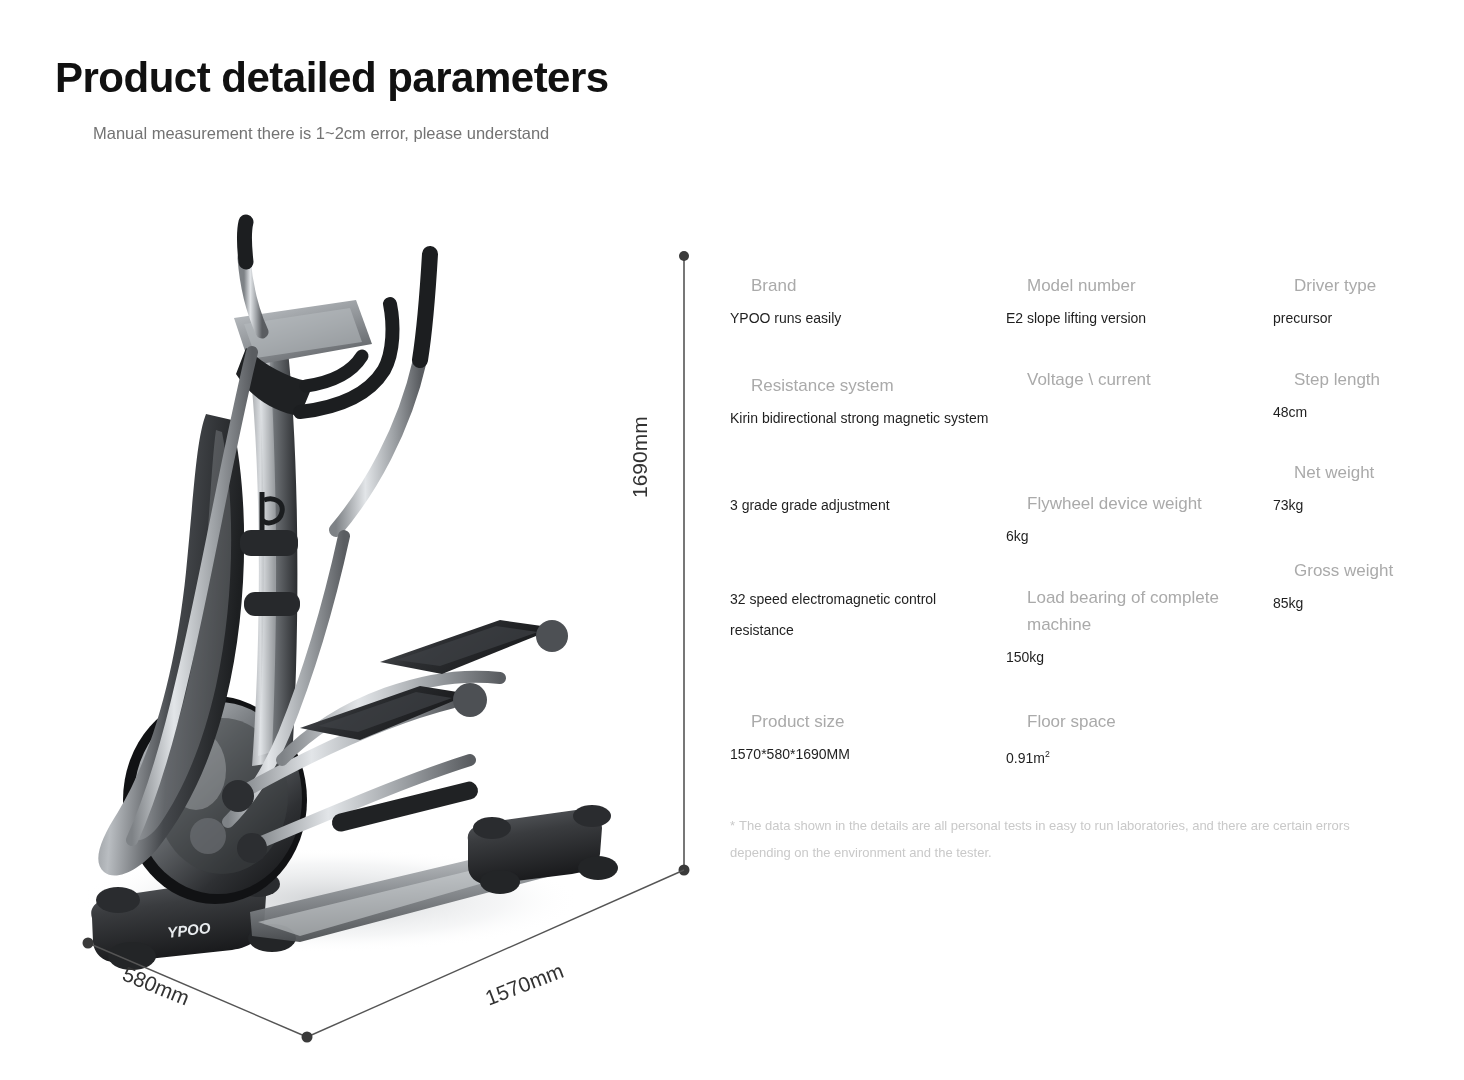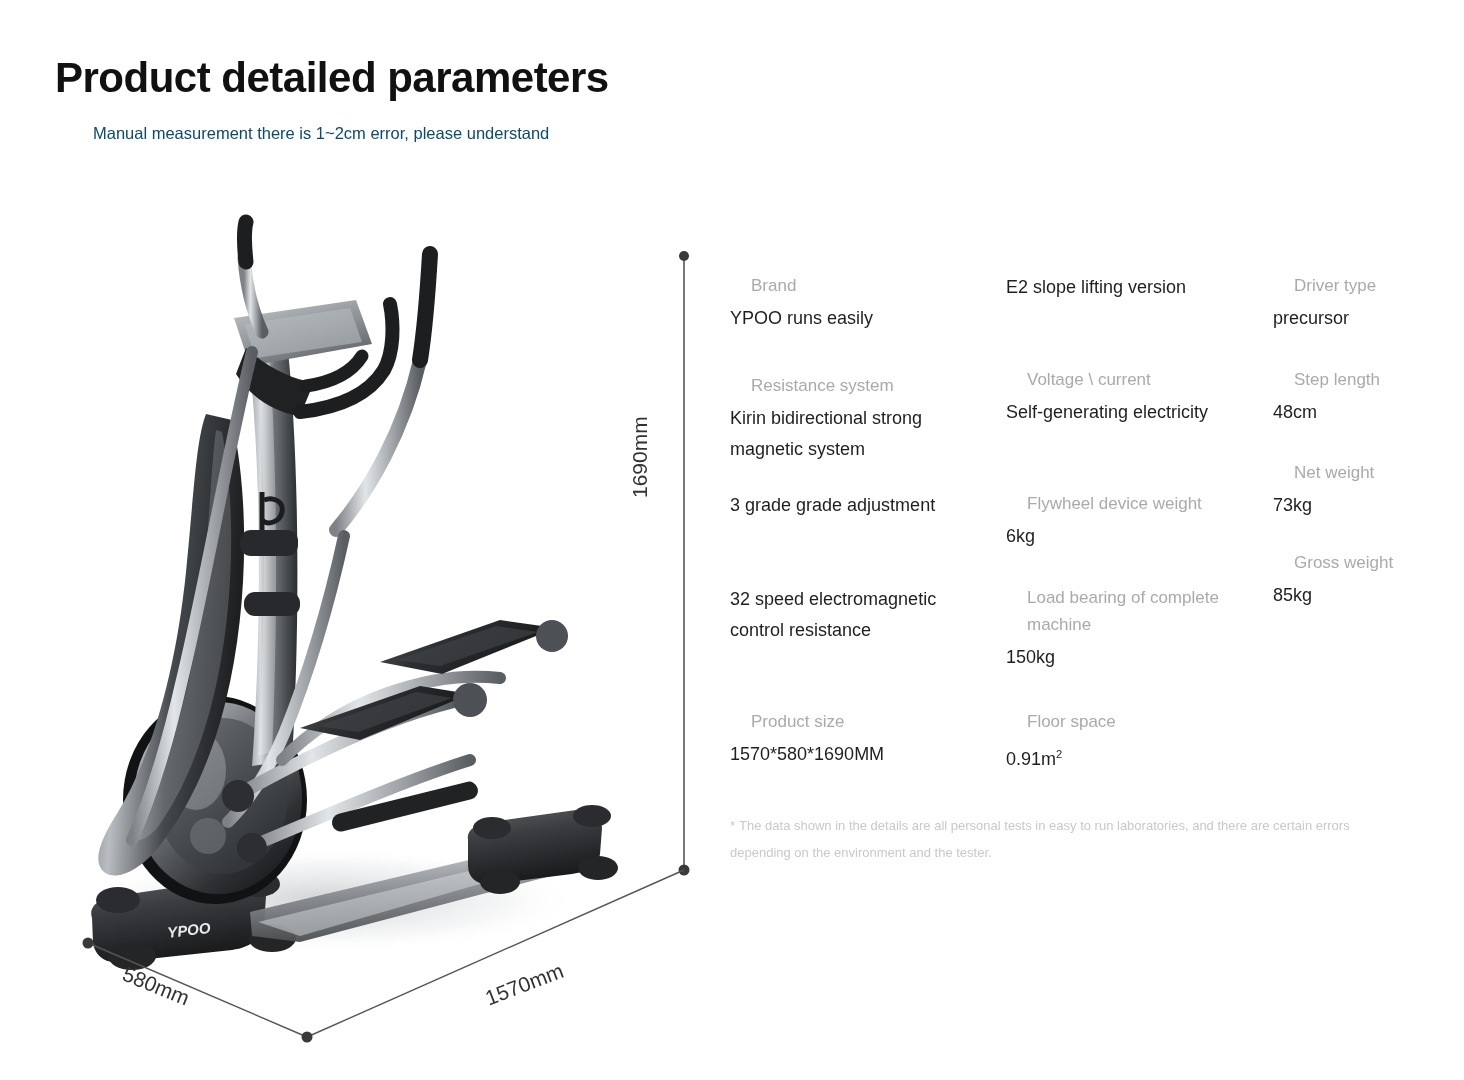--- a/index.html
+++ b/index.html
@@ -25,21 +25,21 @@
     font-weight: bold;
     letter-spacing: -0.5px;
     color: #111111;
     white-space: nowrap;
   }
   .page-subtitle {
     position: absolute;
     left: 93px;
     top: 124px;
     font-size: 16.5px;
-    color: #0c4a6e;
+    color: #737373;
     white-space: nowrap;
   }
 
   
   .product-panel {
     position: absolute;
     left: 0px;
     top: 200px;
     width: 700px;
     height: 880px;
@@ -89,21 +89,21 @@
 
   .spec-item { position: absolute; left: 0; width: 100%; }
   .spec-label {
     font-size: 17px;
     color: #aaaaaa;
     line-height: 27px;
     margin-bottom: 4px;
     margin-left: 21px;
   }
   .spec-value {
-    font-size: 18px;
+    font-size: 14px;
     color: #1f1f1f;
     line-height: 31px;
   }
 
   
   .footnote {
     position: absolute;
     left: 730px;
     top: 812px;
     width: 670px;
@@ -309,25 +309,25 @@
       <div class="spec-value">32 speed electromagnetic control resistance</div>
     </div>
     <div class="spec-item" style="top:436px;">
       <div class="spec-label">Product size</div>
       <div class="spec-value">1570*580*1690MM</div>
     </div>
   </div>
 
   <div class="spec-col spec-col-2">
     <div class="spec-item" style="top:0px;">
+      <div class="spec-label">Model number</div>
       <div class="spec-value">E2 slope lifting version</div>
     </div>
     <div class="spec-item" style="top:94px;">
       <div class="spec-label">Voltage \ current</div>
-      <div class="spec-value">Self-generating electricity</div>
     </div>
     <div class="spec-item" style="top:218px;">
       <div class="spec-label">Flywheel device weight</div>
       <div class="spec-value">6kg</div>
     </div>
     <div class="spec-item" style="top:312px;">
       <div class="spec-label">Load bearing of complete machine</div>
       <div class="spec-value">150kg</div>
     </div>
     <div class="spec-item" style="top:436px;">
@@ -342,21 +342,21 @@
       <div class="spec-value">precursor</div>
     </div>
     <div class="spec-item" style="top:94px;">
       <div class="spec-label">Step length</div>
       <div class="spec-value">48cm</div>
     </div>
     <div class="spec-item" style="top:187px;">
       <div class="spec-label">Net weight</div>
       <div class="spec-value">73kg</div>
     </div>
-    <div class="spec-item" style="top:277px;">
+    <div class="spec-item" style="top:285px;">
       <div class="spec-label">Gross weight</div>
       <div class="spec-value">85kg</div>
     </div>
   </div>
 
 </div>
 
 <div class="footnote">
   <span class="star">*</span><span>The data shown in the details are all personal tests in easy to run laboratories, and there are certain errors depending on the environment and the tester.</span>
 </div>

